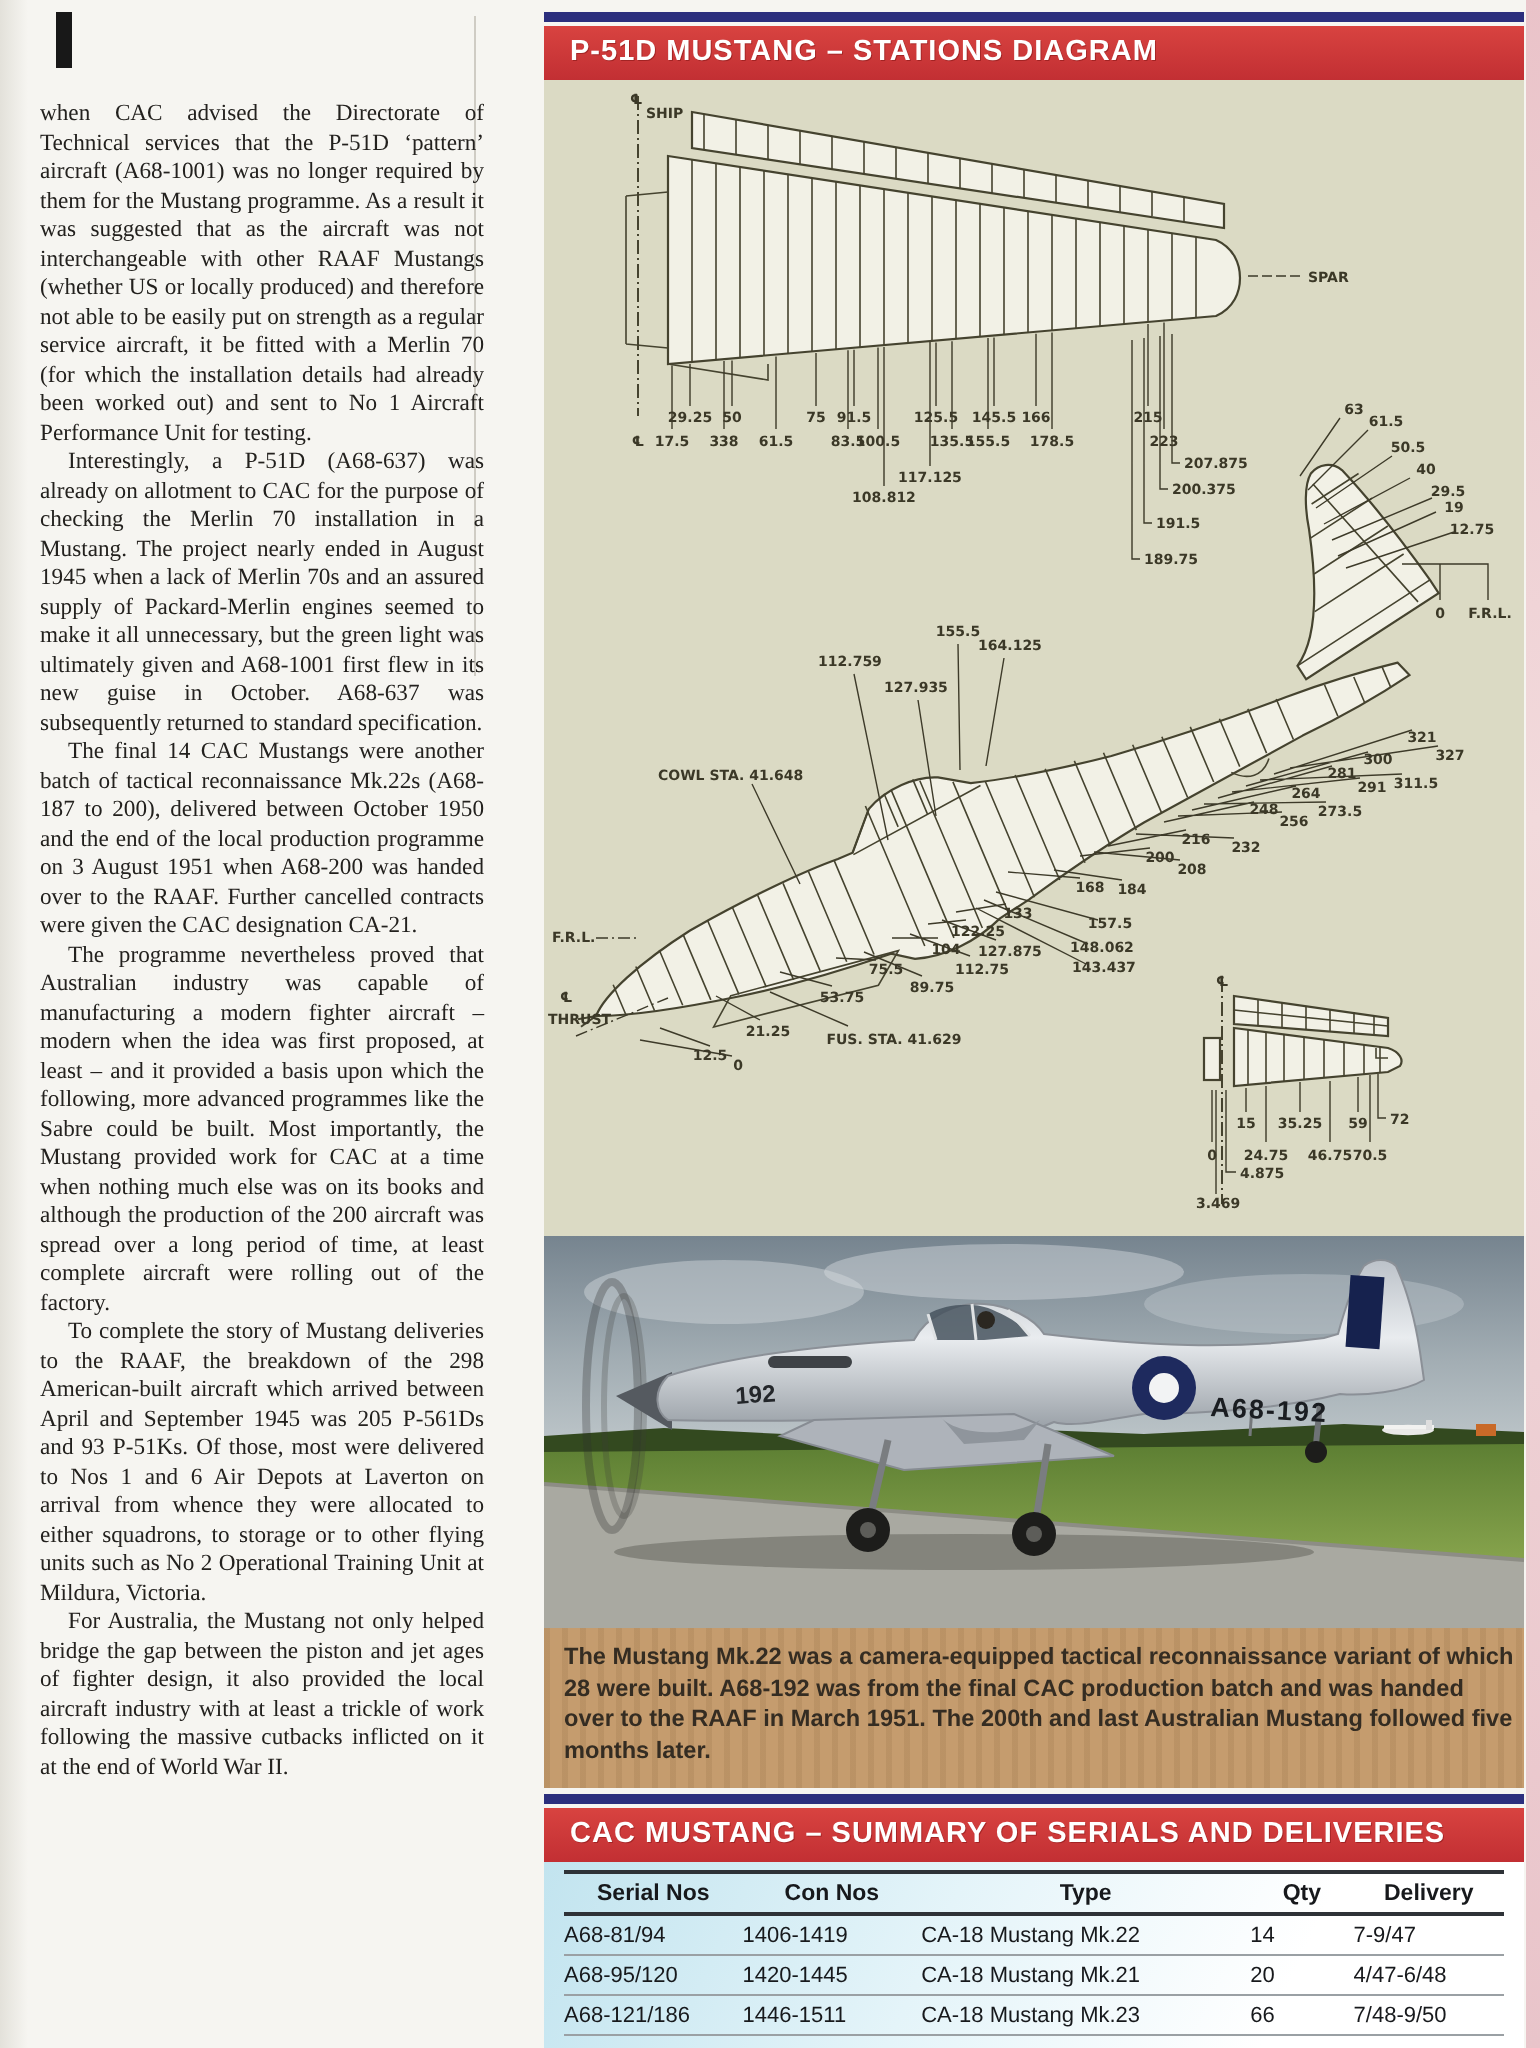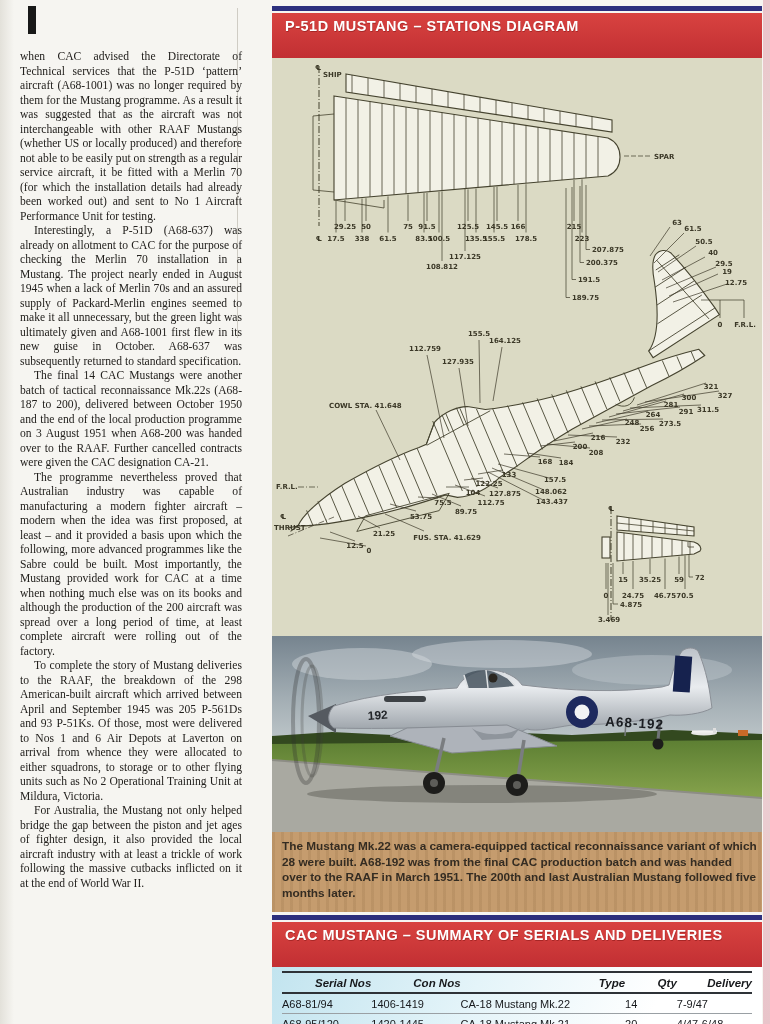--- a/index.html
+++ b/index.html
@@ -16,21 +16,21 @@
   
   .left-col{position:absolute;left:20px;top:50px;width:222px;color:#23211e;
        font-family:"Liberation Serif",serif;font-size:11.6px;line-height:14.5px;
        text-align:justify;}
   .left-col p{margin:0;}
   .left-col p.ind{text-indent:14px;}
 
   
   .right-col{position:absolute;left:272px;top:0;width:490px;}
   .navy-line{height:5px;background:#2c2f7d;margin-top:6px;}
-  .banner{height:45px;background:linear-gradient(180deg,#d84340,#c22f33);
+  .banner{height:27px;background:linear-gradient(180deg,#d84340,#c22f33);
        color:#fff;font-weight:900;font-size:14.5px;letter-spacing:.5px;
        line-height:27px;padding-left:13px;margin-top:2px;
        text-shadow:.5px .7px 0 rgba(90,0,0,.35);}
 
   .diagram{height:578px;background:#dbdac4;position:relative;}
   .diagram svg{position:absolute;inset:0;}
   .dtxt{font-family:"DejaVu Sans",sans-serif;font-size:7px;font-weight:bold;fill:#3b3827;}
   .dln{stroke:#45432f;stroke-width:1;fill:none;}
   .dthin{stroke:#45432f;stroke-width:.8;fill:none;}
   .dlead{stroke:#3d3a29;stroke-width:.7;fill:none;}
@@ -41,22 +41,22 @@
 
   .caption{height:80px;background:#c59c6e;position:relative;}
   .caption .grain{position:absolute;inset:0;
      background:repeating-linear-gradient(90deg,rgba(122,88,48,.14) 0 3px,rgba(0,0,0,0) 3px 9px);}
   .caption p{position:relative;margin:0;padding:7px 2px 0 10px;color:#342c22;
      font-size:11.8px;line-height:15.5px;font-weight:bold;}
 
   .table-wrap{background:linear-gradient(115deg,#c2e4ef 0%,#e4f4f9 40%,#ffffff 75%);
      padding:4px 10px 10px 10px;}
   table{width:100%;border-collapse:collapse;font-size:11px;color:#17191c;}
-  thead th{font-size:11.5px;font-weight:bold;text-align:right;padding:4px 0 3px 0;
-     border-top:2px solid #2e3237;border-bottom:2px solid #2e3237;font-style:italic;}
+  thead th{font-size:11.5px;font-weight:bold;text-align:center;padding:4px 0 3px 0;
+     border-top:2px solid #2e3237;border-bottom:2px solid #2e3237;}
   tbody td{padding:4px 0 3px 0;border-bottom:1px solid #9aa0a4;}
   td,th{padding-right:6px;}
   .c1{width:19%;} .c2{width:19%;} .c3{width:35%;} .c4{width:11%;margin-left:14px;} .c5{width:16%;}
 </style>
 </head>
 <body>
 
 <div class="page">
   <div class="left-edge"></div>
   <div class="reg-mark"></div>

